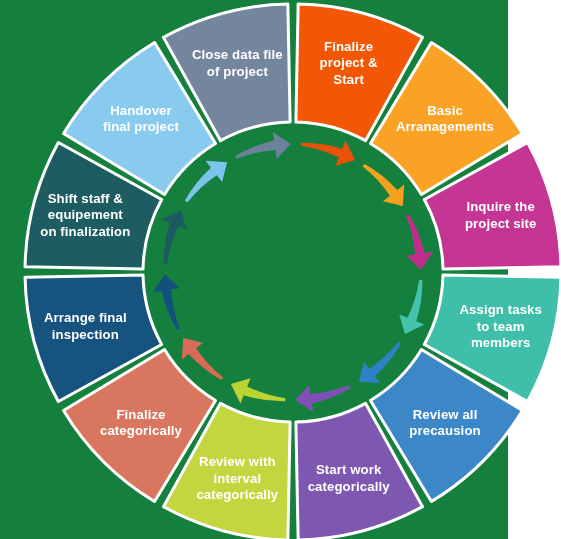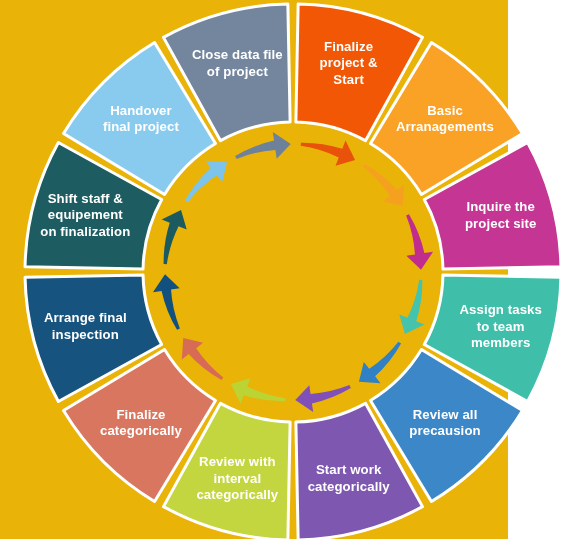--- a/index.html
+++ b/index.html
@@ -10,21 +10,21 @@
   body {
     width: 561px;
     height: 539px;
     overflow: hidden;
     font-family: "Liberation Sans", sans-serif;
   }
   #diagram-root {
     position: relative;
     width: 508px;
     height: 539px;
-    background: #eab308;
+    background: #15803d;
   }
   svg#wheel {
     display: block;
     width: 561px;
     height: 539px;
   }
   .seg-label {
     font-family: "Liberation Sans", sans-serif;
     font-size: 13.2px;
     font-weight: bold;

